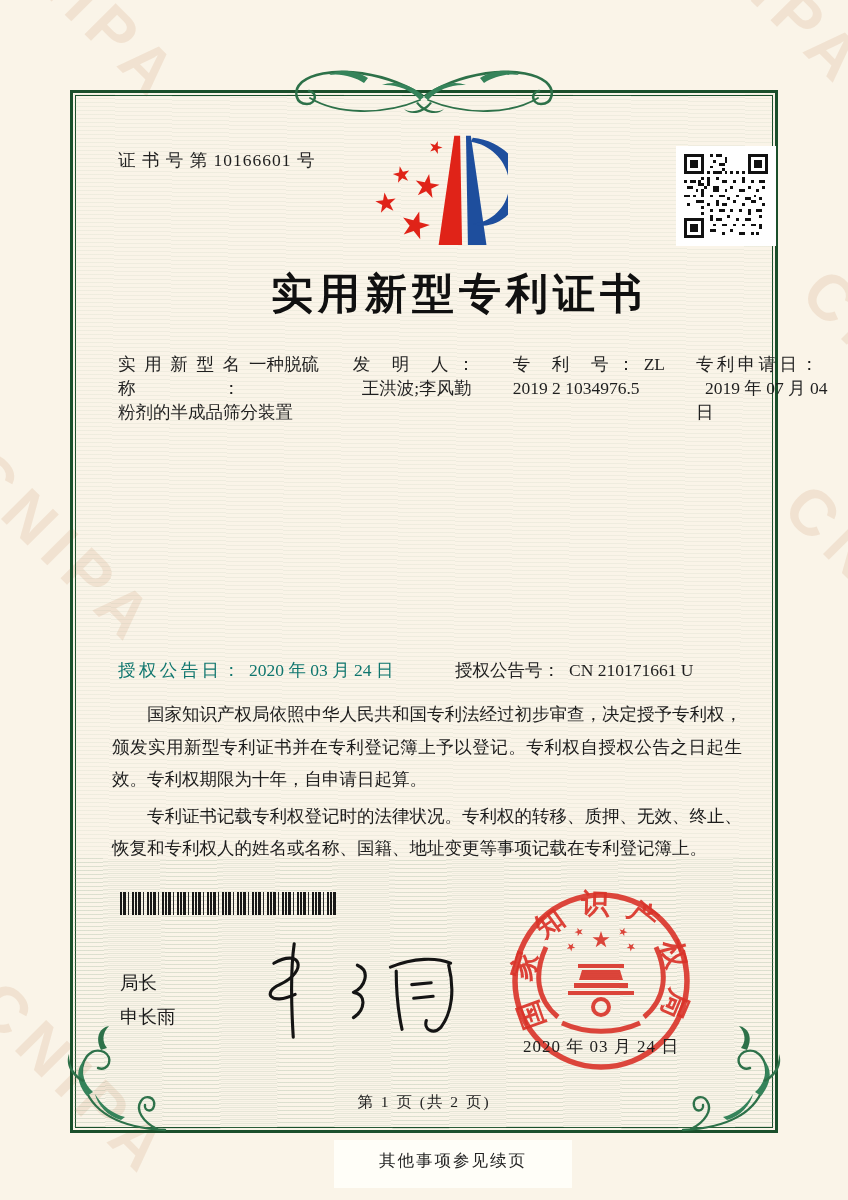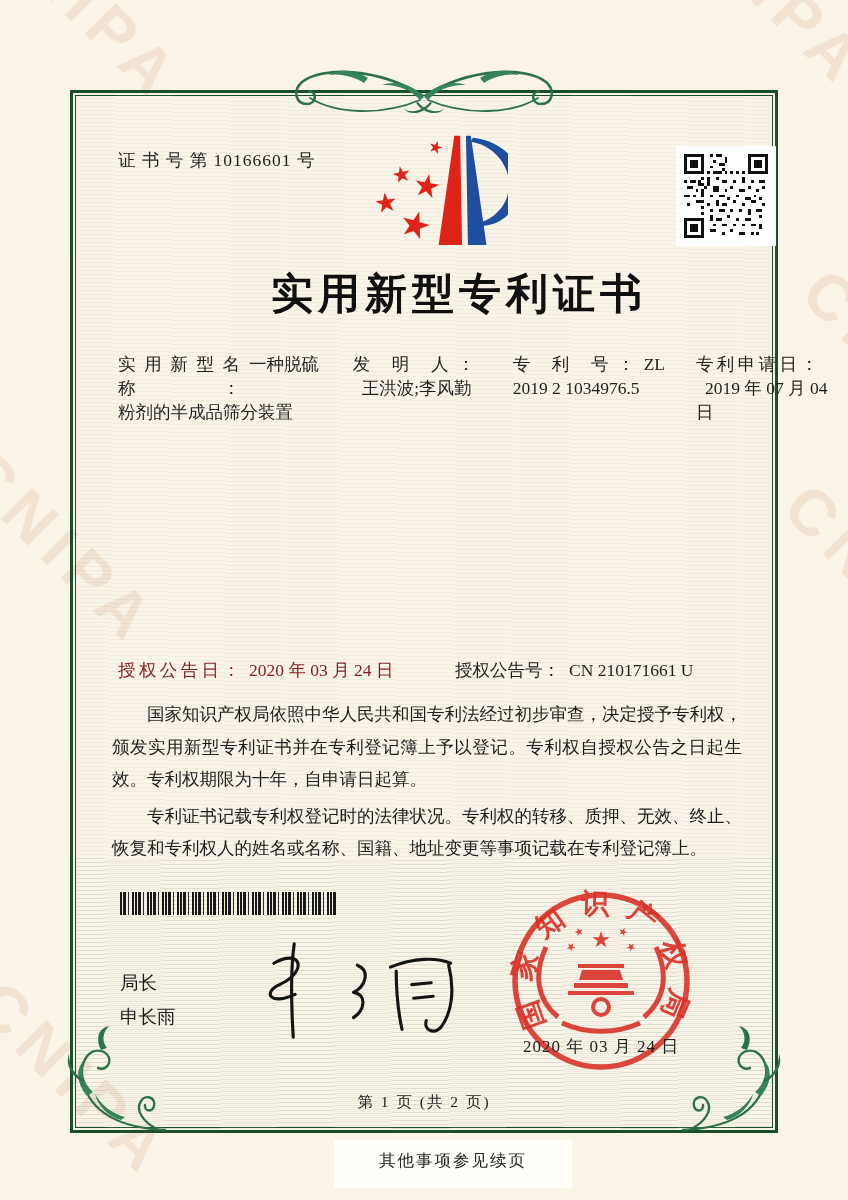--- a/index.html
+++ b/index.html
@@ -38,21 +38,21 @@
   .qr-patch{position:absolute;left:676px;top:146px;width:100px;height:100px;background:#ffffff;z-index:3;}
   .qr-patch svg{position:absolute;left:8px;top:8px;width:84px;height:84px;}
   .title{position:absolute;left:70px;top:250px;width:778px;text-align:center;
          font-size:42px;font-weight:bold;color:#101010;letter-spacing:5px;z-index:3;margin-top:16px;}
 
   
   .fields{position:absolute;left:118px;top:352px;z-index:3;display:flex;gap:27px;
           font-size:17.5px;color:#1f1f1f;line-height:24px;}
   .flabel{display:inline-block;width:122px;text-align:justify;text-align-last:justify;vertical-align:top;}
   .fvalue{margin-left:9px;white-space:pre-wrap;}
-  .grant1{position:absolute;left:118px;top:658px;font-size:17.5px;line-height:24px;color:#7f1d1d;z-index:3;}
+  .grant1{position:absolute;left:118px;top:658px;font-size:17.5px;line-height:24px;color:#0f766e;z-index:3;}
   .grant2{position:absolute;left:455px;top:658px;font-size:17.5px;line-height:24px;color:#1f1f1f;z-index:3;}
 
   
   .bodytext{position:absolute;left:108px;top:694px;width:638px;z-index:3;
             font-size:17.5px;line-height:32.5px;color:#1c1c1c;text-align:justify;}
   .bodytext p{margin:4px;text-indent:2em;}
 
   
   .barcode{position:absolute;left:120px;top:892px;width:216px;height:23px;z-index:3;
      background:repeating-linear-gradient(90deg,#181818 0 2px,rgba(0,0,0,0) 2px 3px,#181818 3px 6px,

